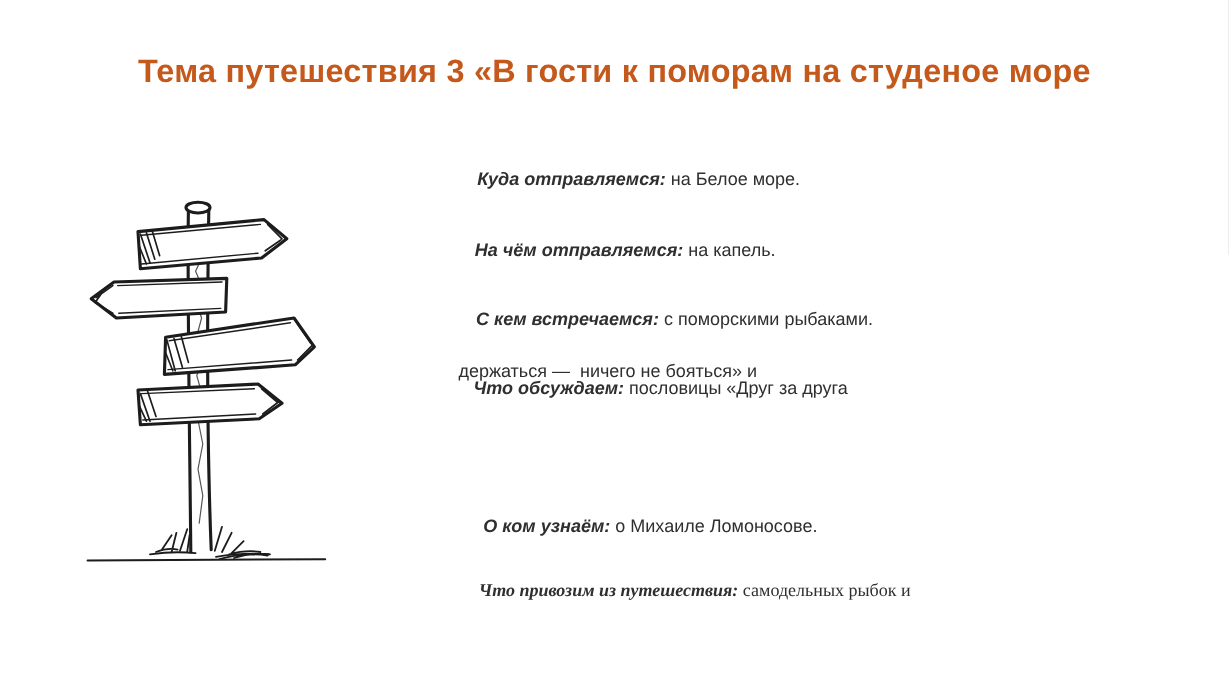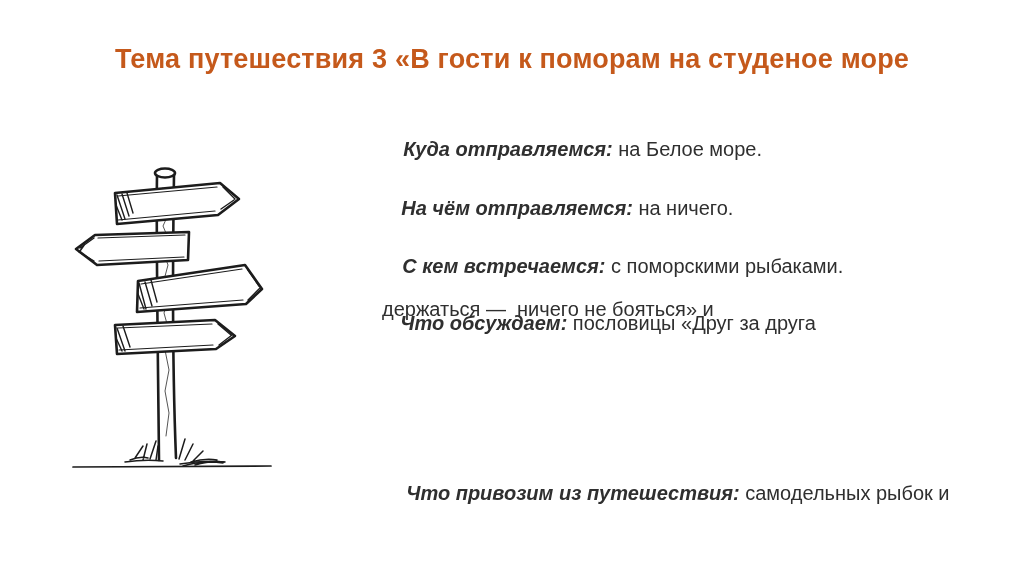--- a/index.html
+++ b/index.html
@@ -28,21 +28,21 @@
     top: 44px;
     text-align: center;
     font-size: 27px;
     font-weight: bold;
     color: var(--title);
     letter-spacing: 0.2px;
     white-space: pre;
   }
   .fact-line {
     position: absolute;
-    font-size: 20px;
+    font-size: 15px;
     line-height: 27px;
     color: var(--body);
     white-space: pre;
   }
   .fact-line .label {
     font-weight: bold;
     font-style: italic;
   }
   .signpost {
     position: absolute;
@@ -96,30 +96,33 @@
 
       <path d="M18 319 L216 318" stroke-width="1.7"></path>
     </g>
   </svg>
 
   <div class="fact-line" style="left:381px; top:109px;">
     <span class="label">Куда отправляемся:</span><span> на Белое море.</span>
   </div>
 
   <div class="fact-line" style="left:379px; top:168px;">
-    <span class="label">На чём отправляемся:</span><span> на ничего.</span>
+    <span class="label">На чём отправляемся:</span><span> на капель.</span>
   </div>
 
   <div class="fact-line" style="left:378px; top:283px;">
     <span class="label">Что обсуждаем:</span><span> пословицы «Друг за друга</span>
   </div>
 
   <div class="fact-line" style="left:380px; top:226px;">
     <span class="label">С кем встречаемся:</span><span> с поморскими рыбаками.</span>
   </div>
   <div class="fact-line" style="left:382px; top:296px;text-align:center;">держаться —  ничего не бояться» и</div>
 
+  <div class="fact-line" style="left:386px; top:398px;">
+    <span class="label">О ком узнаём:</span><span> о Михаиле Ломоносове.</span>
+  </div>
 
-  <div class="fact-line" style="left:384px; top:453px;">
+  <div class="fact-line" style="left:384px; top:453px;font-family:Liberation Serif, serif;">
     <span class="label">Что привозим из путешествия:</span><span> самодельных рыбок и</span>
   </div>
 
 </div>
 
 </body></html>

